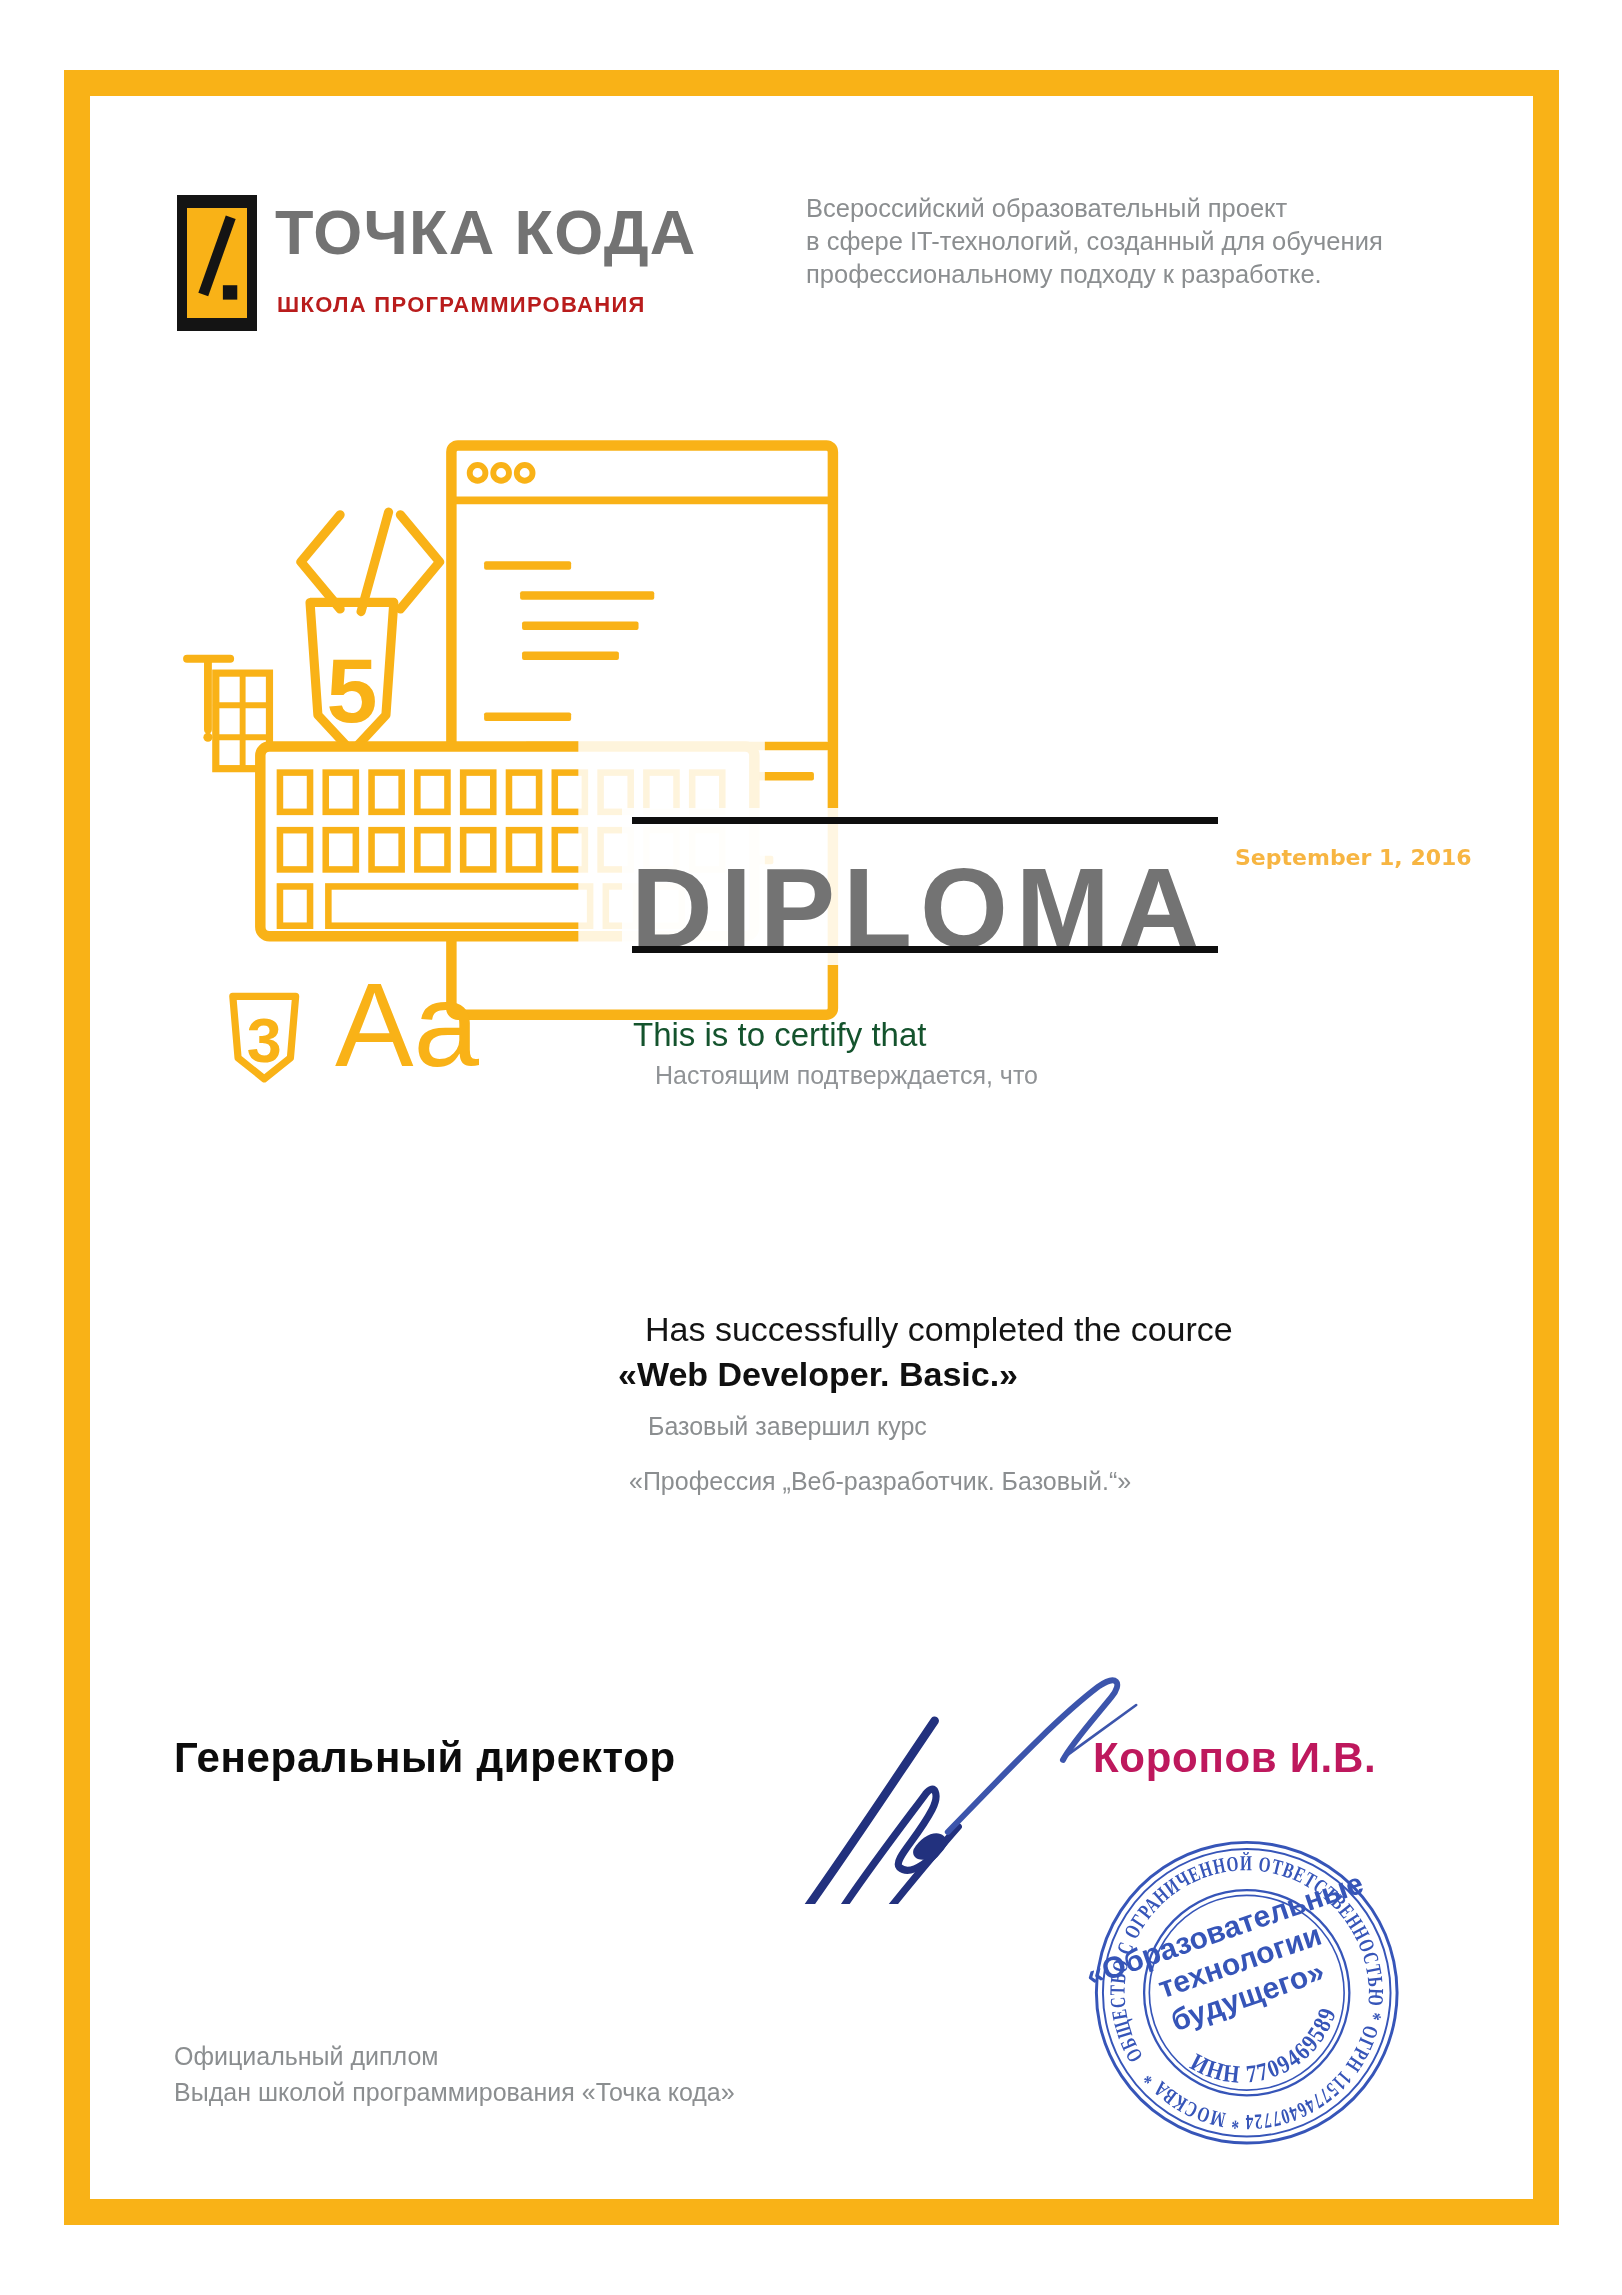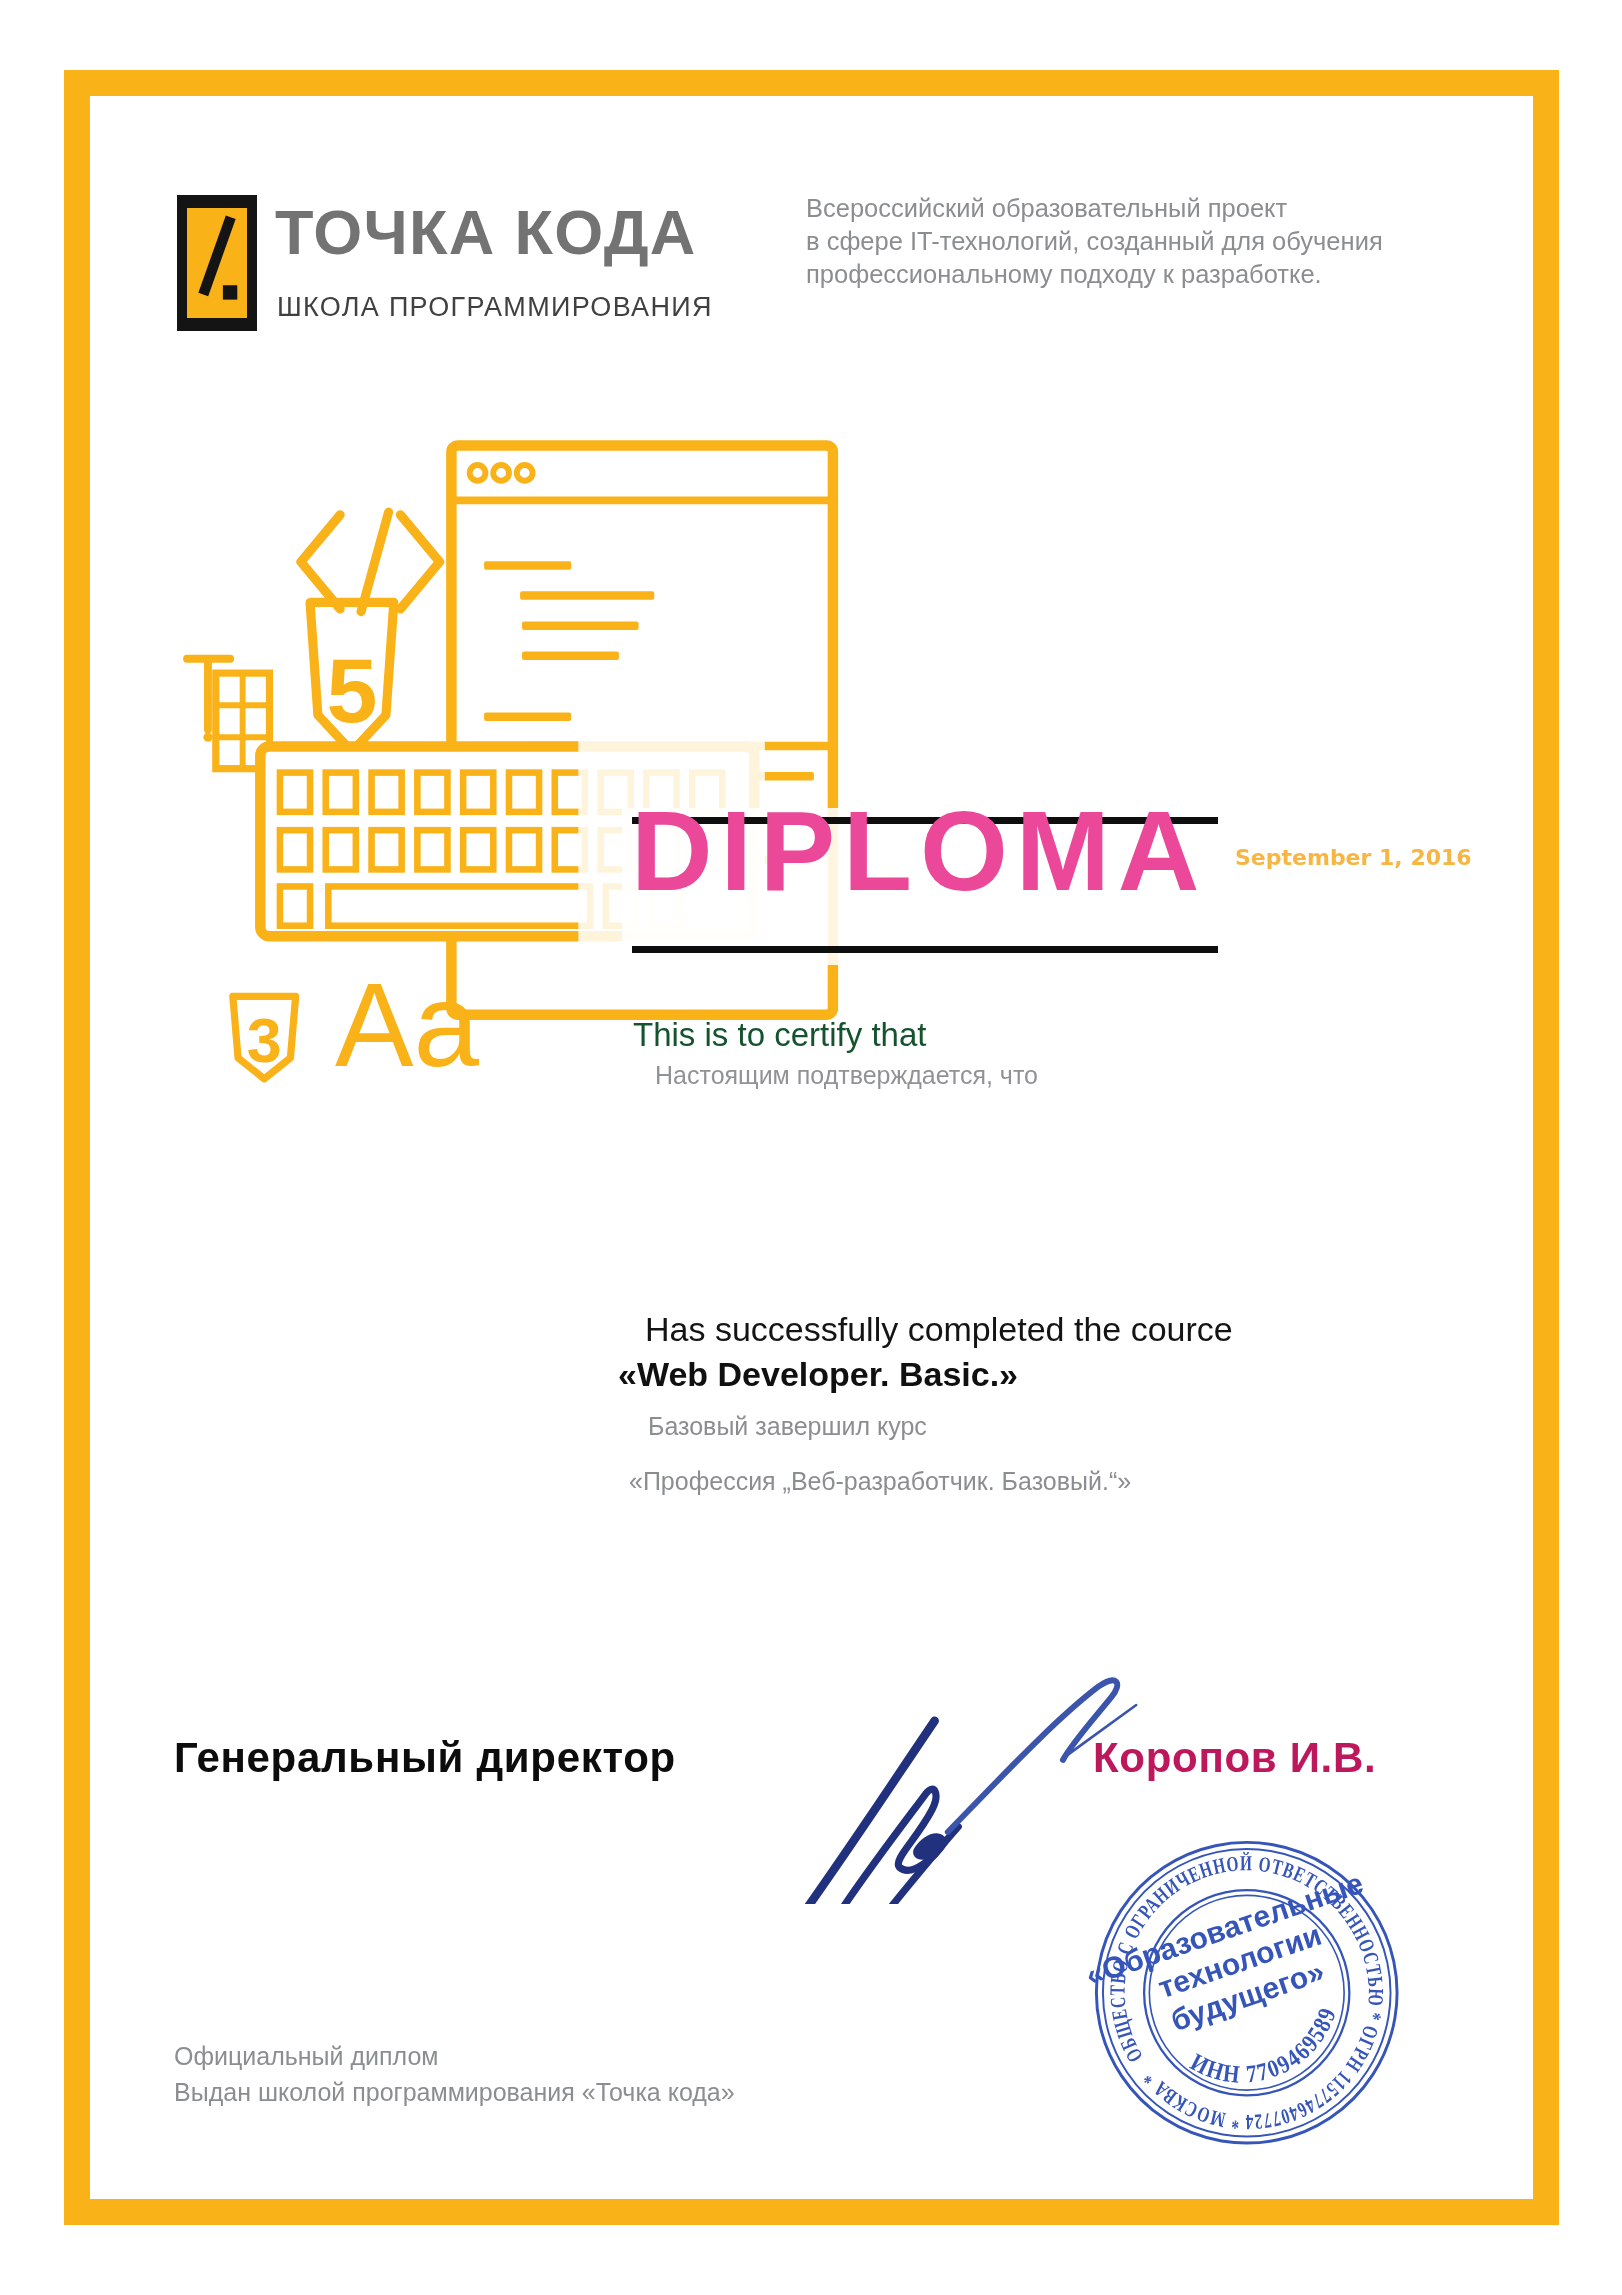--- a/index.html
+++ b/index.html
@@ -14,35 +14,35 @@
     border:26px solid #F9B217;box-sizing:border-box;
   }
   
   .logo-mark{left:177px;top:195px;width:80px;height:136px;background:#141414;}
   .logo-mark-inner{position:absolute;left:9.8px;top:13px;width:60px;height:110px;background:#F9B217;}
   .logo-title{
     left:275px;top:196px;font-size:63px;font-weight:bold;letter-spacing:1.3px;
     color:#737373;line-height:72px;white-space:nowrap;
   }
   .logo-subtitle{
-    left:277px;top:292px;font-size:27px;font-weight:normal;letter-spacing:1.3px;
-    color:#404040;white-space:nowrap;
+    left:277px;top:292px;font-size:22px;font-weight:bold;letter-spacing:1.3px;
+    color:#b91c1c;white-space:nowrap;
   }
   
   .intro{left:806px;top:192px;width:654px;font-size:25.5px;line-height:33px;color:#8B8E90;}
   
   .illu{left:170px;top:419px;width:746px;height:681px;}
   .diploma-band{left:622px;top:808px;width:859px;height:157px;background:rgba(255,255,255,0.88);}
   
   .rule{background:#0E0E0E;height:6.5px;width:586px;left:632px;}
   .rule-top{top:817px;}
   .rule-bottom{top:946px;}
   .diploma-title{
-    left:631px;top:795px;font-size:113px;line-height:1;font-weight:bold;
-    letter-spacing:7.9px;color:#ec4899;white-space:nowrap;
+    left:631px;top:852px;font-size:113px;line-height:1;font-weight:bold;
+    letter-spacing:7.9px;color:#737373;white-space:nowrap;
   }
   .diploma-date{
     left:1235px;top:845px;font-size:22px;font-weight:bold;color:#F7B542;
     font-family:"DejaVu Sans", sans-serif;white-space:nowrap;
   }
   
   .certify-en{left:633px;top:1016px;font-size:33px;color:#14532d;white-space:nowrap;}
   .certify-ru{left:655px;top:1061px;font-size:25px;color:#909396;white-space:nowrap;}
   
   .course-en{left:645px;top:1310px;font-size:34px;color:#141414;white-space:nowrap;}

